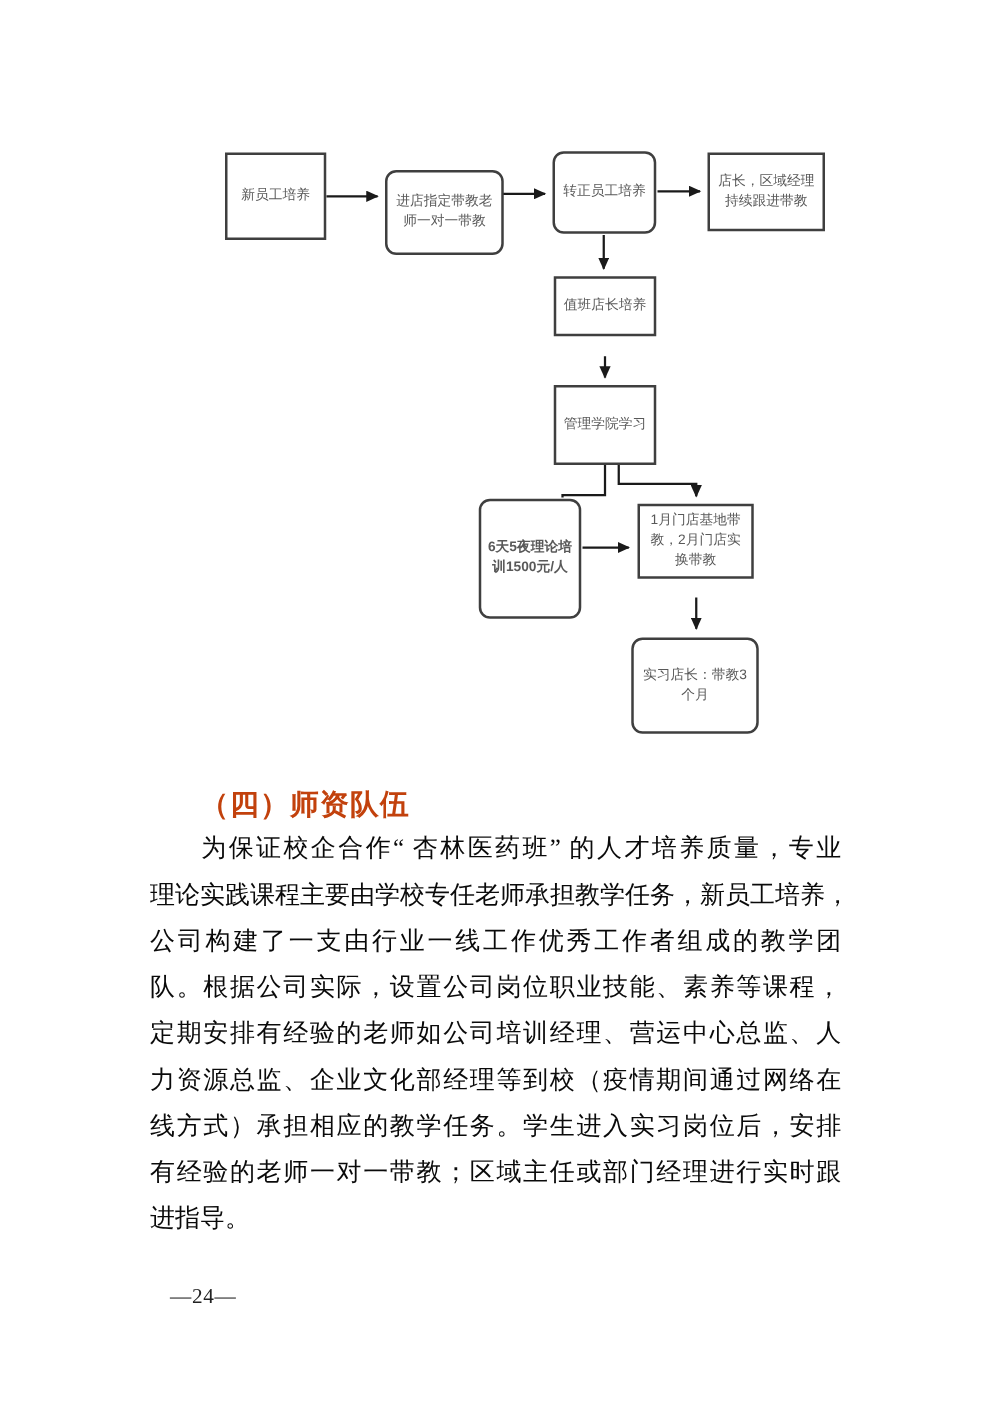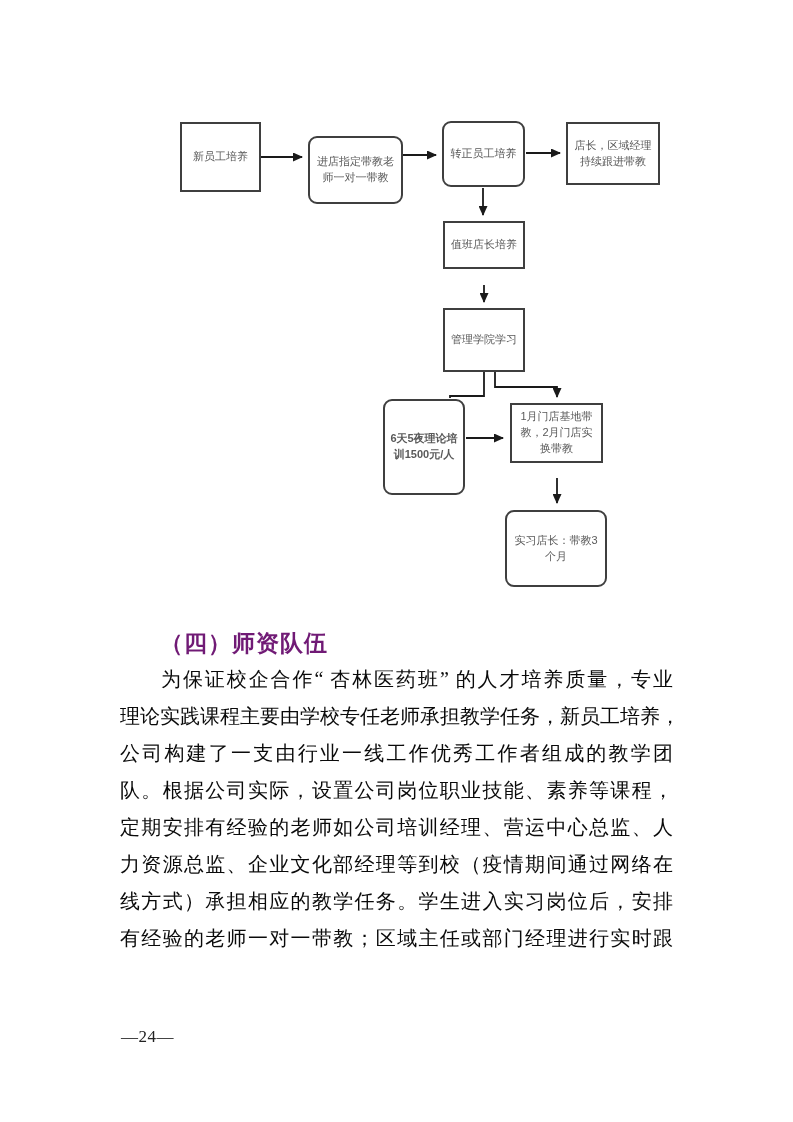--- a/index.html
+++ b/index.html
@@ -42,21 +42,21 @@
   .b8 { left: 510px; top: 403px; width: 93px;  height: 60px; }
   .b9 { left: 505px; top: 510px; width: 102px; height: 77px; }
   
   .section-heading {
     position: absolute;
     left: 160px;
     top: 628px;
     font-size: 23px;
     font-weight: bold;
     letter-spacing: 1px;
-    color: #701a75;
+    color: #c2410c;
   }
   .paragraph {
     position: absolute;
     left: 120px;
     top: 661px;
     width: 553px;
   }
   .para-line {
     font-size: 20px;
     line-height: 37px;
@@ -64,21 +64,21 @@
     text-align: justify;
     text-align-last: justify;
     overflow: hidden;
     white-space: nowrap;
     color: #0a0a0a;
   }
   .para-line.first { text-indent: 41px; }
   .para-line.last  { text-align: left; text-align-last: left; }
   .page-number {
     position: absolute;
-    left: 121px;
+    left: 136px;
     top: 1027px;
     font-size: 17px;
     color: #222222;
     letter-spacing: 0.5px;
   }
 </style>
 </head>
 <body>
 
 <div class="page">
@@ -135,17 +135,18 @@
 
   <div class="paragraph">
     <div class="para-line first">为保证校企合作“ 杏林医药班” 的人才培养质量，专业</div>
     <div class="para-line">理论实践课程主要由学校专任老师承担教学任务，新员工培养，</div>
     <div class="para-line">公司构建了一支由行业一线工作优秀工作者组成的教学团</div>
     <div class="para-line">队。根据公司实际，设置公司岗位职业技能、素养等课程，</div>
     <div class="para-line">定期安排有经验的老师如公司培训经理、营运中心总监、人</div>
     <div class="para-line">力资源总监、企业文化部经理等到校（疫情期间通过网络在</div>
     <div class="para-line">线方式）承担相应的教学任务。学生进入实习岗位后，安排</div>
     <div class="para-line">有经验的老师一对一带教；区域主任或部门经理进行实时跟</div>
+    <div class="para-line last">进指导。</div>
   </div>
 
   <div class="page-number">—24—</div>
 
 </div>
 
 </body></html>

